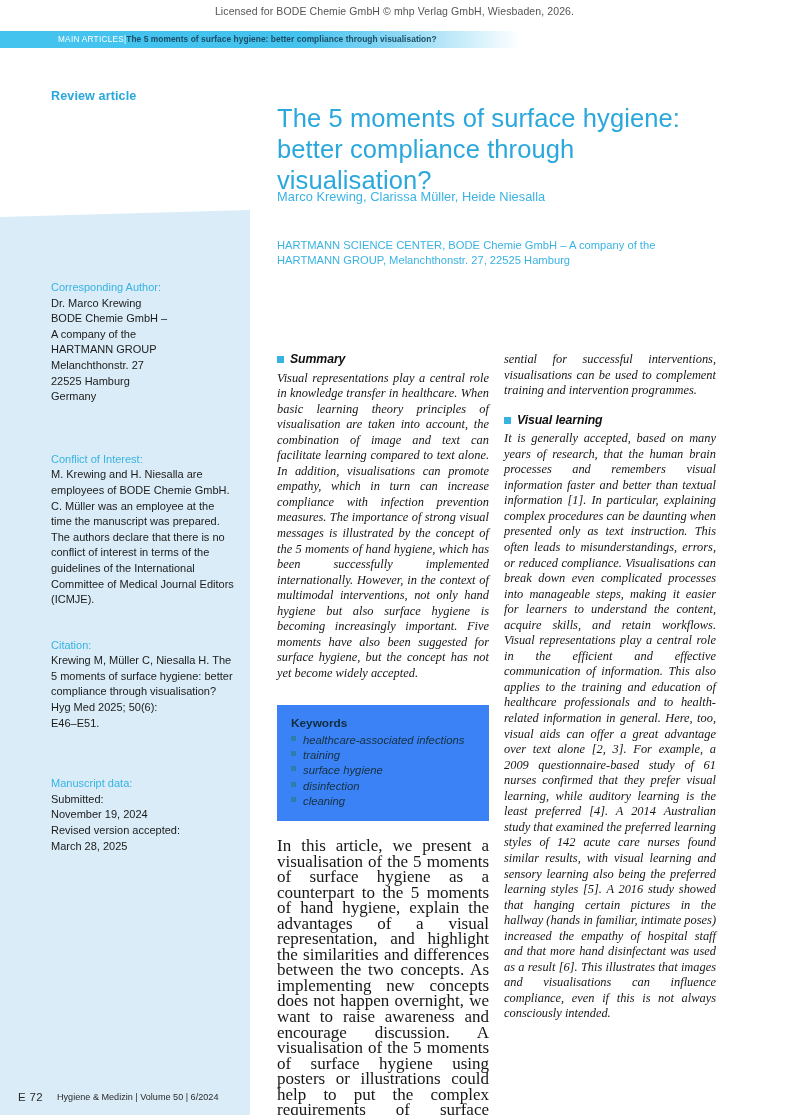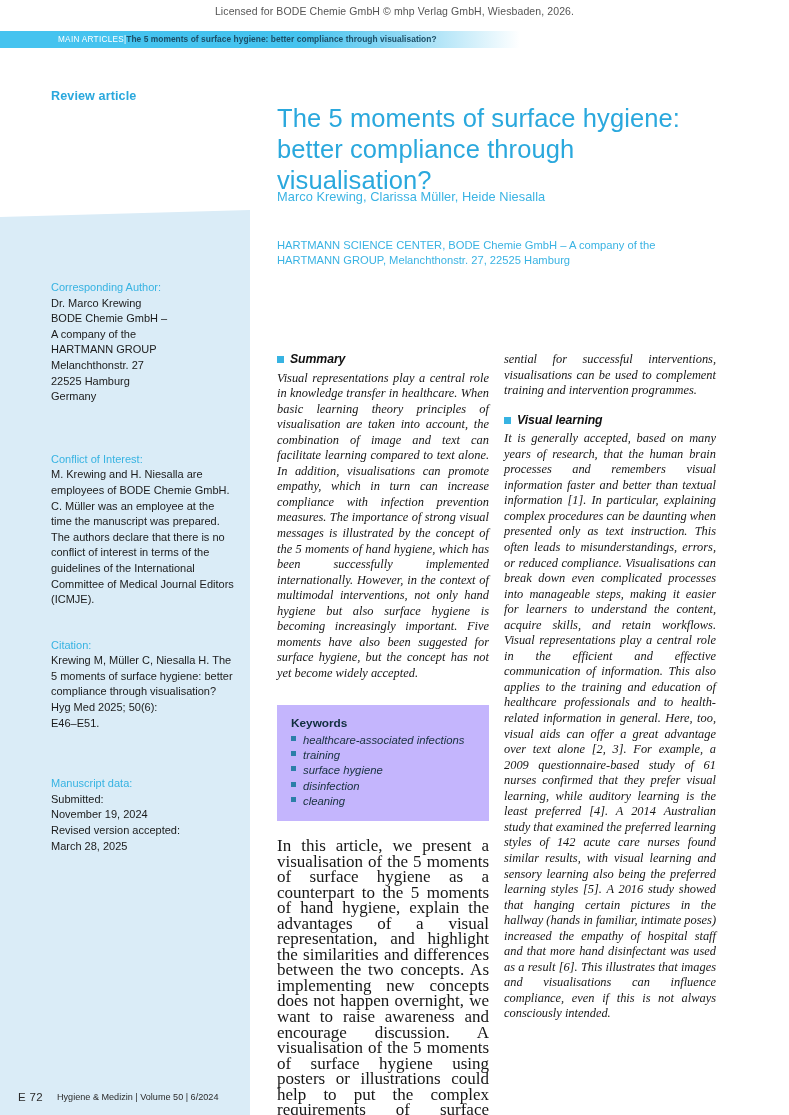--- a/index.html
+++ b/index.html
@@ -167,21 +167,21 @@
   }
   p.body { margin: 0; }
   .sec-head-spacer { height: 14px; }
 
   
   .keywords {
     position: absolute;
     left: 277px;
     top: 705px;
     width: 212px;
-    background: #c4b5fd;
+    background: #3b82f6;
     padding: 11px 14px 12px 14px;
     font-family: "Liberation Sans", sans-serif;
   }
   .kw-title {
     font-size: 11.8px;
     font-weight: 700;
     color: #0f2d3d;
     margin-bottom: 3px;
   }
   .kw-list { list-style: none; margin: 0; padding: 0; font-style: italic; }

